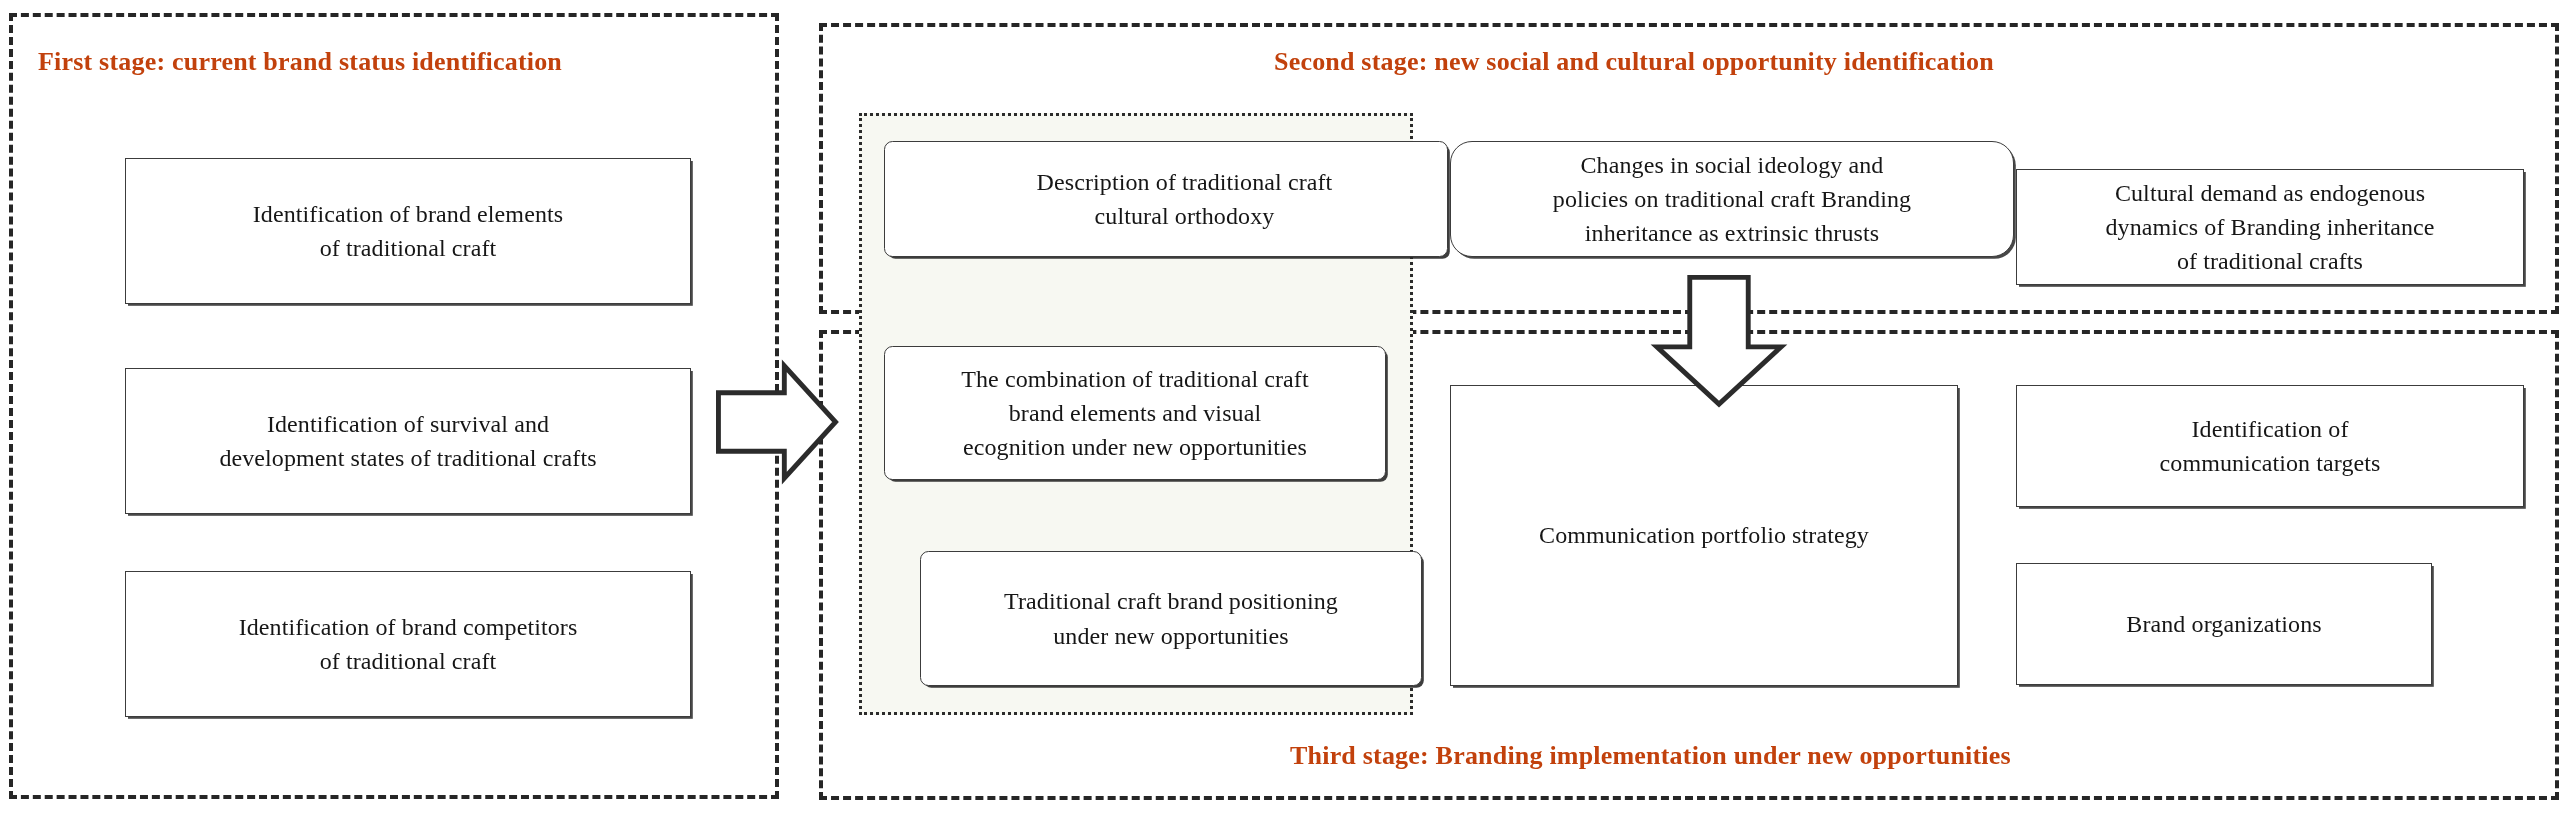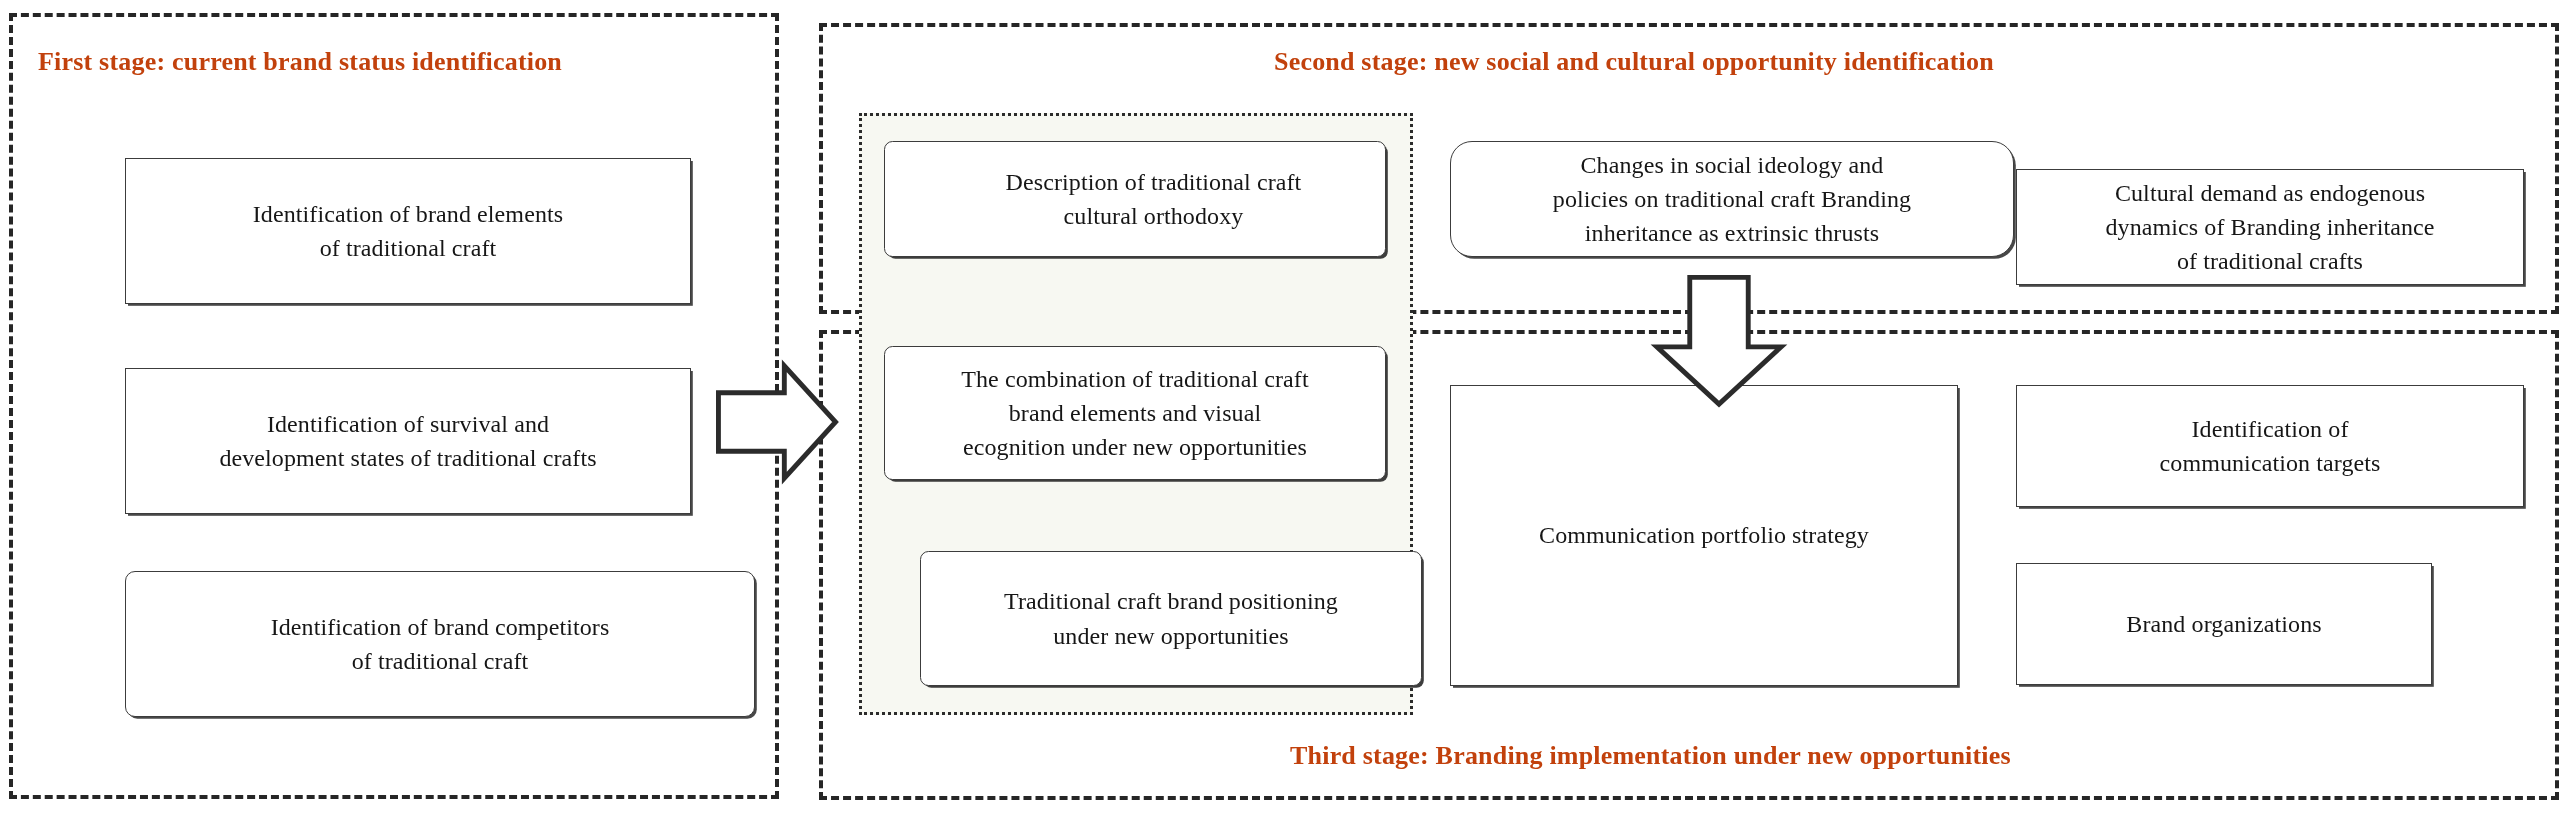--- a/index.html
+++ b/index.html
@@ -94,36 +94,36 @@
   <div class="node" style="left:125px; top:158px; width:566px; height:146px;">
     <span class="node-text">Identification of  brand elements
 of traditional craft</span>
   </div>
 
   <div class="node" style="left:125px; top:368px; width:566px; height:146px;">
     <span class="node-text">Identification of survival and
 development states of traditional crafts</span>
   </div>
 
-  <div class="node" style="left:125px; top:571px; width:630px; height:146px;border-radius:10px;">
+  <div class="node" style="left:125px; top:571px; width:566px; height:146px;">
     <span class="node-text">Identification of brand competitors
 of traditional craft</span>
   </div>
 
   <div class="stage-region" style="left:819px; top:23px; width:1740px; height:291px;"></div>
 
   <div class="stage-title" style="left:1274px; top:47px;">Second stage: new social and cultural opportunity identification</div>
 
   <div class="stage-region" style="left:819px; top:330px; width:1740px; height:470px;"></div>
 
   <div class="stage-title" style="left:1290px; top:741px;">Third stage: Branding implementation under new opportunities</div>
 
   <div class="dotted-group" style="left:859px; top:113px; width:554px; height:602px;"></div>
 
-  <div class="node rounded" style="left:884px; top:141px; width:502px; height:116px;padding-left:48px;">
+  <div class="node rounded" style="left:884px; top:141px; width:564px; height:116px;padding-left:48px;">
     <span class="node-text">Description of traditional craft
 cultural orthodoxy</span>
   </div>
 
   <div class="node rounded" style="left:884px; top:346px; width:502px; height:134px;">
     <span class="node-text">The combination of traditional craft
 brand elements and visual
 ecognition under new opportunities</span>
   </div>
 

